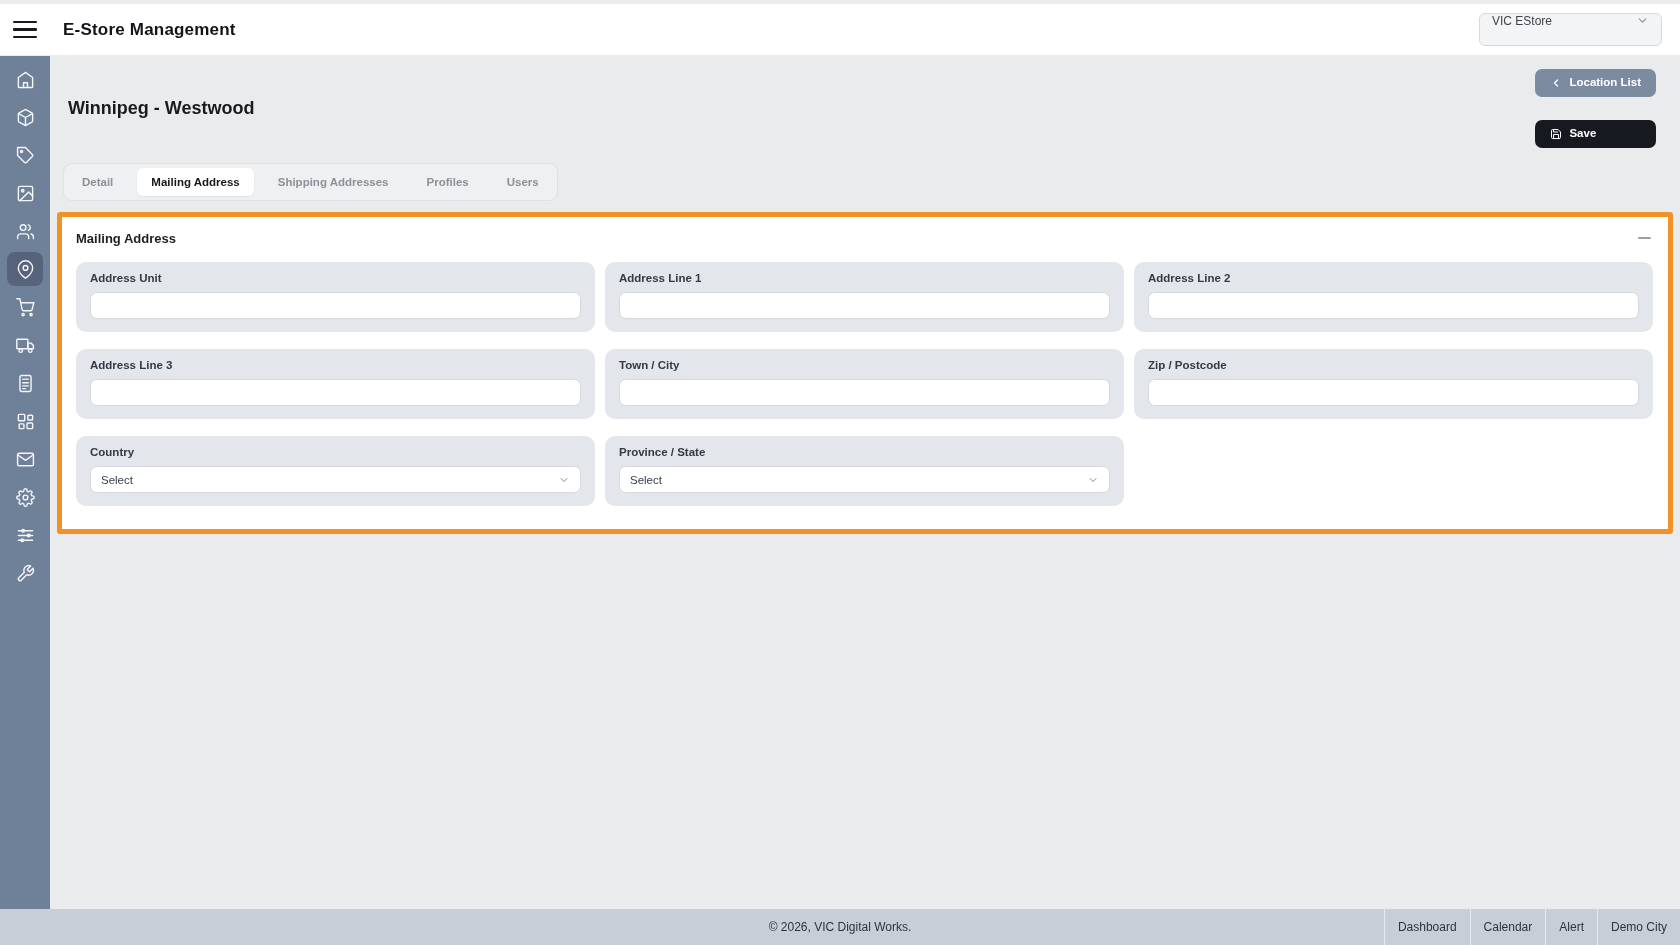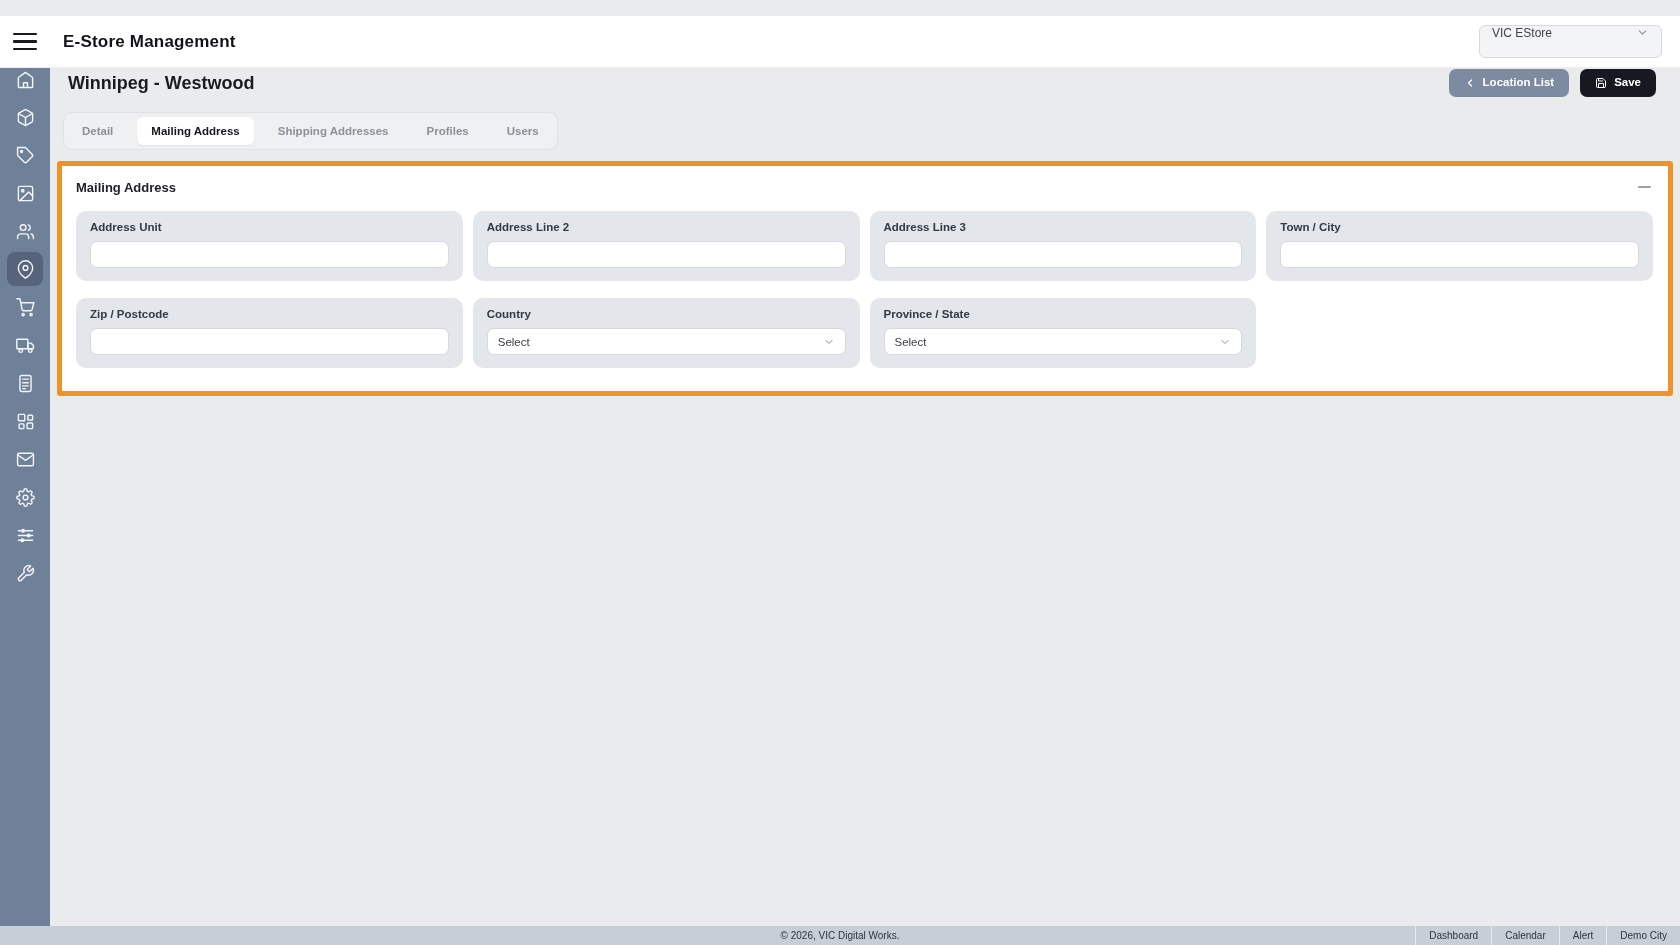--- a/index.html
+++ b/index.html
@@ -6,21 +6,21 @@
   html,body { width:1680px; height:945px; }
   body {
     font-family: "Liberation Sans", "DejaVu Sans", sans-serif;
     background:#eaebec;
     overflow:hidden;
   }
   .app { position:relative; width:1680px; height:945px; background:#eaebec; }
 
   
   .topbar {
-    position:absolute; top:16px; left:0; right:0; height:52px;
+    position:absolute; top:4px; left:0; right:0; height:52px;
     background:#ffffff; display:flex; align-items:center;
     padding:0 18px 0 13px; z-index:5; border-bottom:1px solid #ededee;
   }
   .hamburger { width:34px; height:34px; display:flex; flex-direction:column; justify-content:center; gap:5px; cursor:pointer; }
   .hamburger span { display:block; width:24px; height:2.6px; background:#17191c; border-radius:1px; }
   .app-title { margin-left:16px; font-size:17px; font-weight:bold; color:#111418; letter-spacing:.2px; }
   .store-select {
     margin-left:auto; width:183px; height:33px; background:#f3f4f5;
     border:1px solid #d7dadd; border-radius:6px; display:flex; 
     padding:0 12px; cursor:pointer;
@@ -38,21 +38,21 @@
     width:36px; height:34px; margin-bottom:4px; border-radius:8px;
     display:flex; align-items:center; justify-content:center; color:#f3f5f8; cursor:pointer;
   }
   .nav-item svg { width:19px; height:19px; }
   .nav-item.active { background:#57637a; }
 
   
   .main { position:absolute; left:50px; top:52px; right:0; bottom:19px; background:#eaebec; overflow:hidden; }
   .page-head { display:flex; align-items:center; padding:17px 24px 0 18px; }
   .page-title { font-size:18px; font-weight:bold; color:#181c21; }
-  .actions { margin-left:auto; display:flex; gap:11px; }
+  .actions { margin-left:auto; display:flex; gap:23px;flex-direction:column; }
   .btn {
     display:inline-flex; align-items:center; gap:7px; border:none; cursor:pointer;
     border-radius:7px; font-size:11.5px; font-weight:bold; color:#fff;
     font-family:"Liberation Sans", sans-serif; padding:8px 15px; line-height:1;
   }
   .btn-secondary { background:#7d8ba1; }
   .btn-dark { background:#161a20; }
   .btn svg { width:12px; height:12px; }
 
   
@@ -71,43 +71,43 @@
     margin:11px 7px 0 7px; background:#ffffff;
     border:5px solid #ef9328; border-radius:3px;
     padding:12px 15px 23px 14px;
   }
   .card-head { display:flex; align-items:center; }
   .card-title { font-size:13px; font-weight:bold; color:#1b1f24; }
   .collapse-btn { margin-left:auto; width:18px; height:18px; display:flex; align-items:center; justify-content:center; cursor:pointer; }
   .collapse-btn i { display:block; width:13px; height:2px; background:#9aa0a7; border-radius:1px; }
 
   .field-grid {
-    margin-top:15px; display:grid; grid-template-columns:repeat(4,1fr);
+    margin-top:15px; display:grid; grid-template-columns:repeat(3,1fr);
     column-gap:10px; row-gap:17px;
   }
   .group {
     background:#e3e6ea; border-radius:10px; padding:10px 14px 13px 14px;
   }
   .group label { display:block; font-size:11.5px; font-weight:bold; color:#323a45; margin-bottom:8px; }
   .group input[type=text] {
     width:100%; height:27px; border:1px solid #d5d9de; border-radius:7px;
     background:#fff; outline:none; padding:0 9px; font-size:12px; color:#24292f;
     font-family:"Liberation Sans", sans-serif;
   }
   .select-box {
     width:100%; height:27px; border:1px solid #d5d9de; border-radius:7px;
     background:#fff; display:flex; align-items:center; padding:0 10px; cursor:pointer;
   }
   .select-box .val { font-size:11.5px; color:#3a4049; }
   .select-box svg { margin-left:auto; color:#868c93; }
 
   
   .footer {
-    position:absolute; left:0; right:0; bottom:0; height:19px;
-    background:#c8ced8; display:flex; align-items:center; font-size:10px; color:#2e343b;padding-left:12px;
+    position:absolute; left:0; right:0; bottom:0; height:36px;
+    background:#c8ced8; display:flex; align-items:center; font-size:12px; color:#2e343b;padding-left:12px;
   }
   .footer .copyright { position:absolute; left:50%; transform:translateX(-50%); white-space:nowrap; }
   .footer .links { margin-left:auto; display:flex; height:100%; align-items:center;justify-content:space-between; }
   .footer .links a {
     color:#2e343b; text-decoration:none; padding:0 13px; height:100%;
     display:flex; align-items:center; border-left:1px solid rgba(255,255,255,.55); cursor:pointer;
   }
 </style>
 </head>
 <body>
@@ -267,20 +267,24 @@
             <i></i>
           </div>
       </div>
 
       <div class="field-grid">
         <div class="group">
           <label>Address Unit</label>
           <input type="text" style="">
         </div>
         <div class="group">
+          <label>Address Line 1</label>
+          <input type="text" style="">
+        </div>
+        <div class="group">
           <label>Address Line 2</label>
           <input type="text" style="">
         </div>
         <div class="group">
           <label>Address Line 3</label>
           <input type="text" style="">
         </div>
         <div class="group">
           <label>Town / City</label>
           <input type="text" style="">

